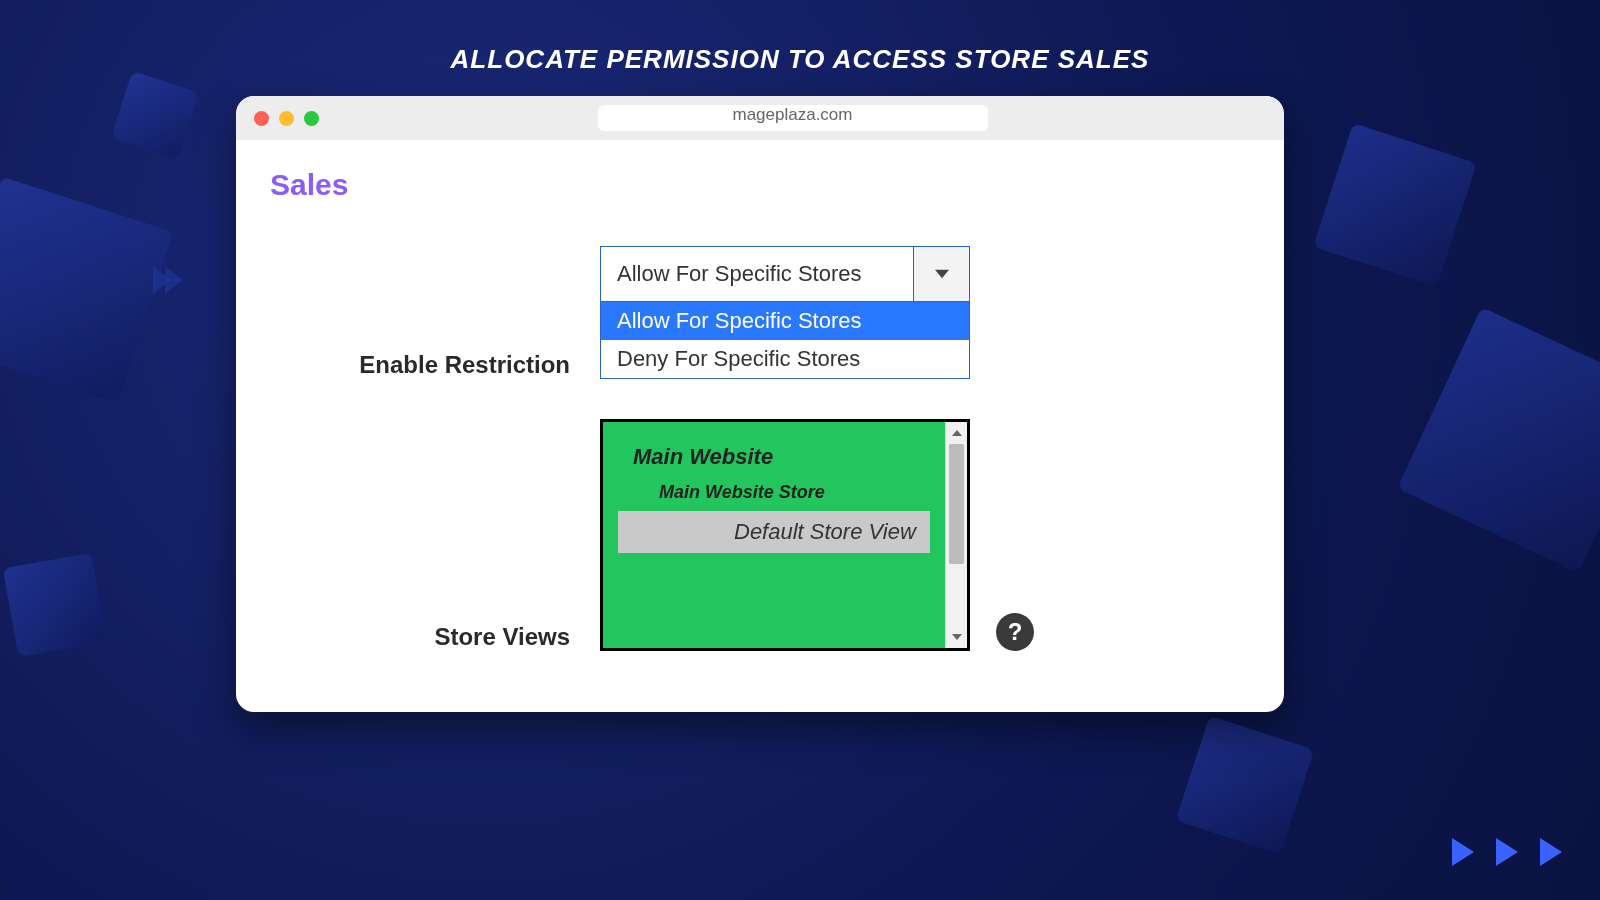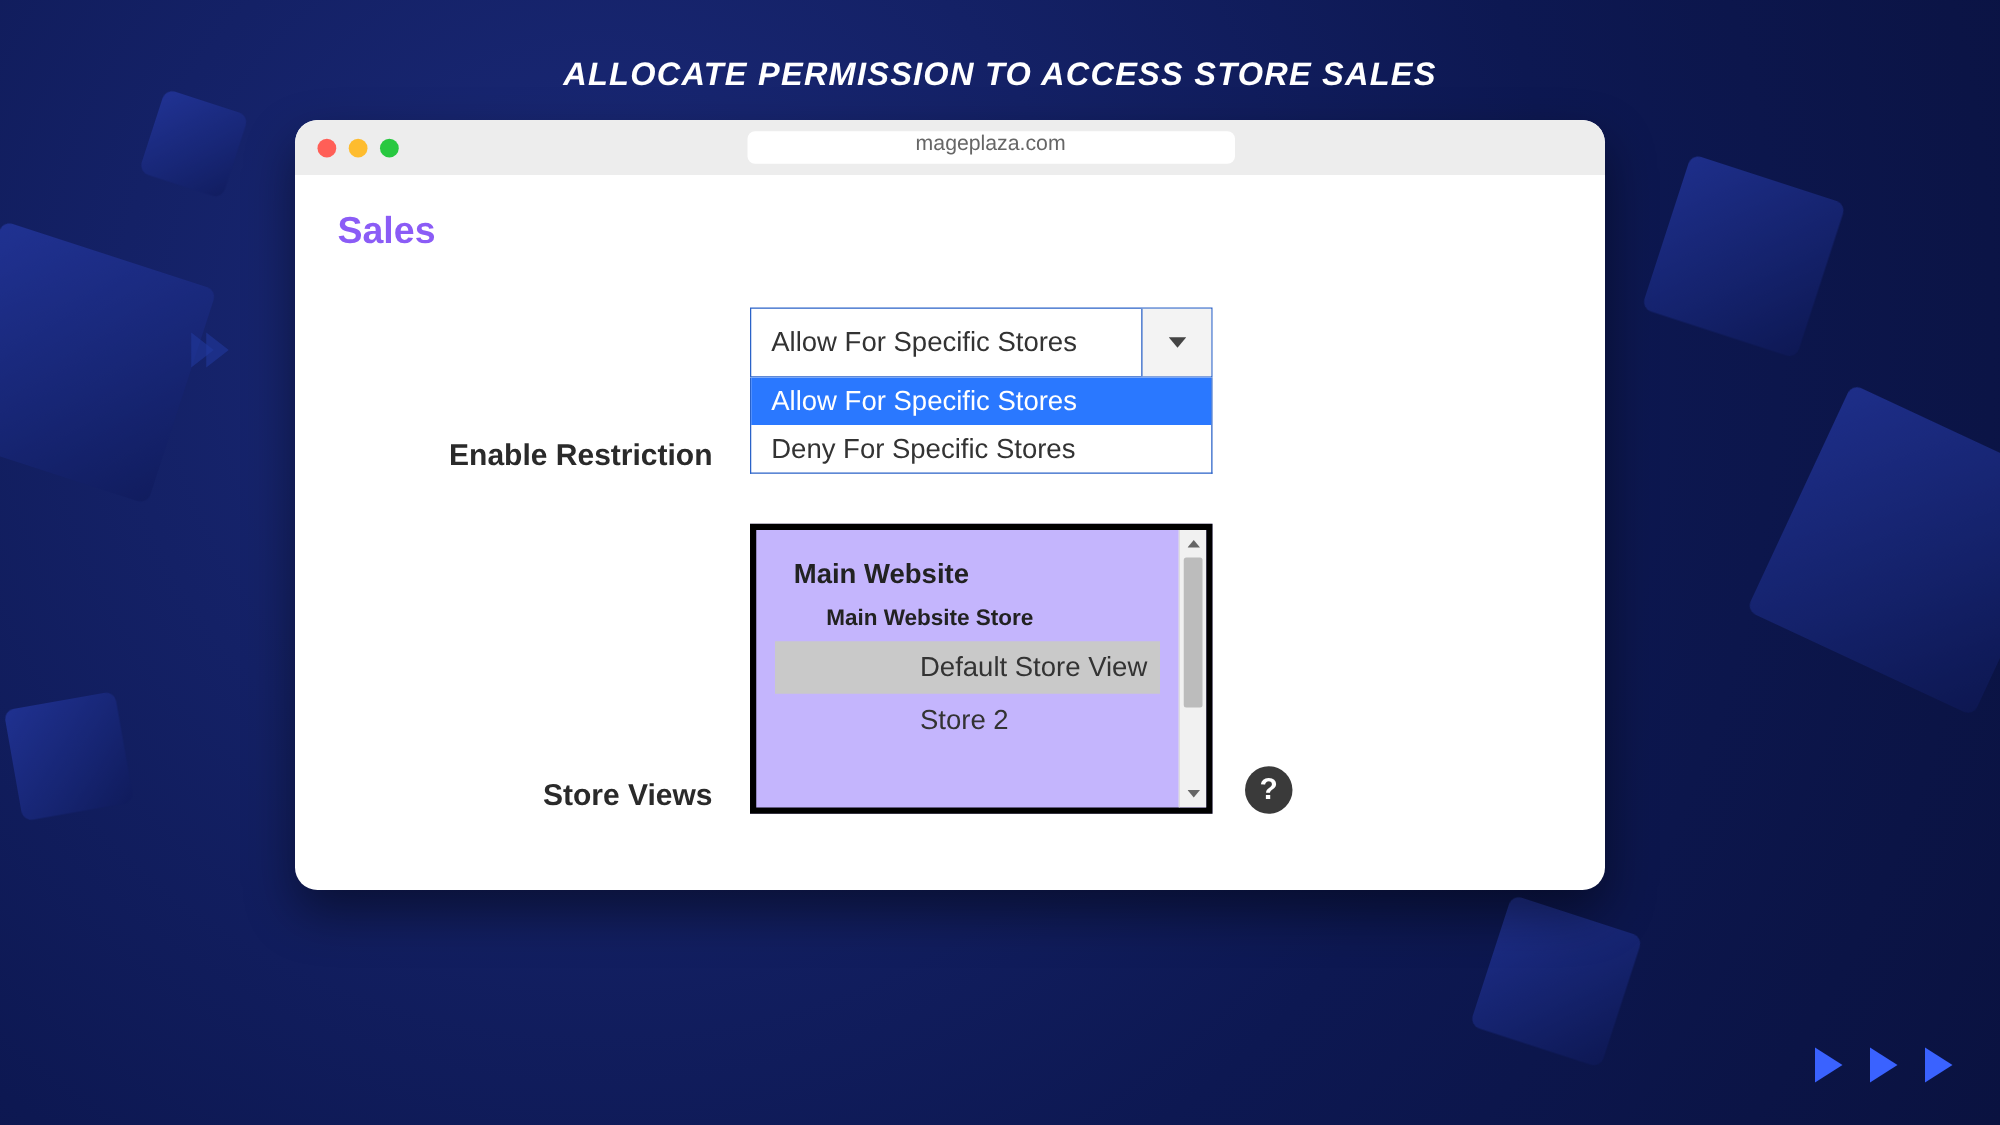--- a/index.html
+++ b/index.html
@@ -77,22 +77,22 @@
   .select-box .caret svg{width:14px;height:14px;fill:#444;}
 
   .dropdown {
     width:370px; border:1px solid #2a62c8; border-top:none; background:#fff;
   }
   .dropdown .opt { padding:6px 16px; font-size:22px; color:#333; cursor:pointer; }
   .dropdown .opt.sel { background:#2a78ff; color:#fff; }
 
   .storeviews-row { margin-top: 40px; }
   .multiselect {
-    width:370px; height:232px; border:5px solid #000000; background:#c4b5fd;
-    position:relative; overflow:hidden;
+    width:370px; height:232px; border:3px solid #000000; background:#22c55e;
+    position:relative; overflow:hidden;font-style:italic;
   }
   .ms-inner { position:absolute; left:0; right:22px; top:0; bottom:0; padding:18px 0 0 0; }
   .ms-group { font-size:22px; font-weight:700; color:#222; padding:4px 0 8px 30px; }
   .ms-subgroup { font-size:18px; font-weight:700; color:#222; padding:4px 0 8px 56px; }
   .ms-item { font-size:22px; color:#333; padding:8px 0 8px 116px; display:block; width:calc(100% - 30px); margin-left:15px; }
   .ms-item.sel { background:#c9c9c9; }
   .ms-scroll {
     position:absolute; top:0; right:0; bottom:0; width:22px; background:#f1f1f1;
     border-left:1px solid #ddd;
   }
@@ -162,21 +162,20 @@
       </div>
 
       <div class="row storeviews-row">
         <div class="label">Store Views</div>
         <div class="control">
           <div class="multiselect">
             <div class="ms-inner">
               <div class="ms-group">Main Website</div>
               <div class="ms-subgroup">Main Website Store</div>
               <div class="ms-item sel">Default Store View</div>
-              <div class="ms-item">Store 2</div>
             </div>
             <div class="ms-scroll">
               <div class="arrow">
                   <svg viewBox="0 0 10 10">
                     <path d="M0 8 L5 2 L10 8 Z"></path>
                   </svg>
                 </div>
               <div class="thumb"></div>
               <div class="arrow" style="position:absolute;bottom:0;left:0;right:0;">
                   <svg viewBox="0 0 10 10">

